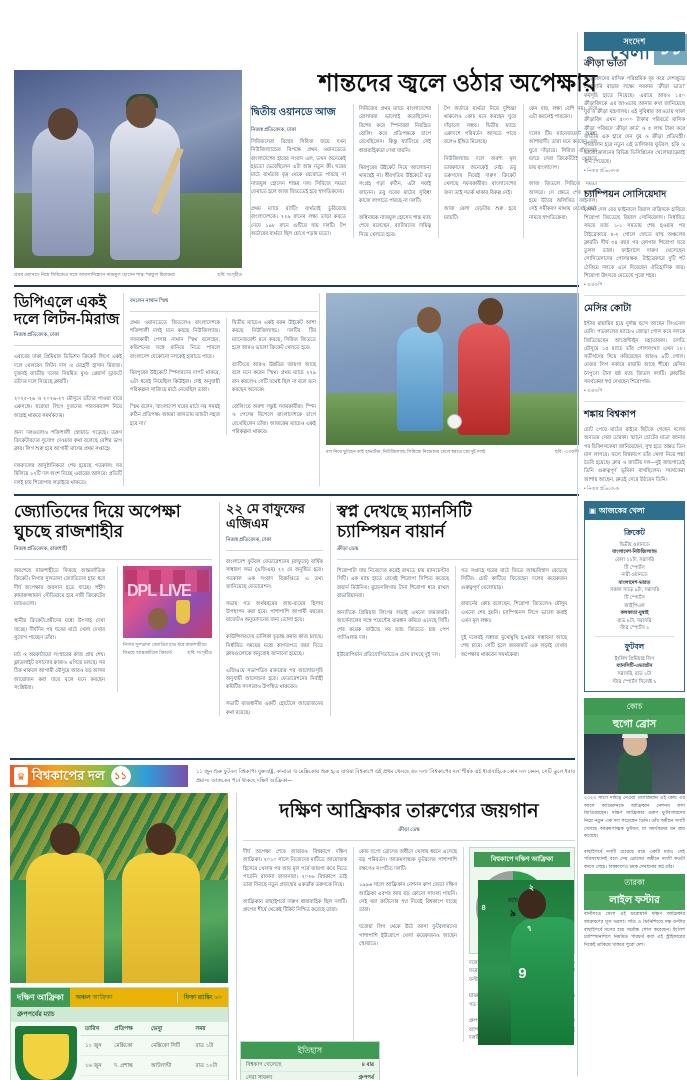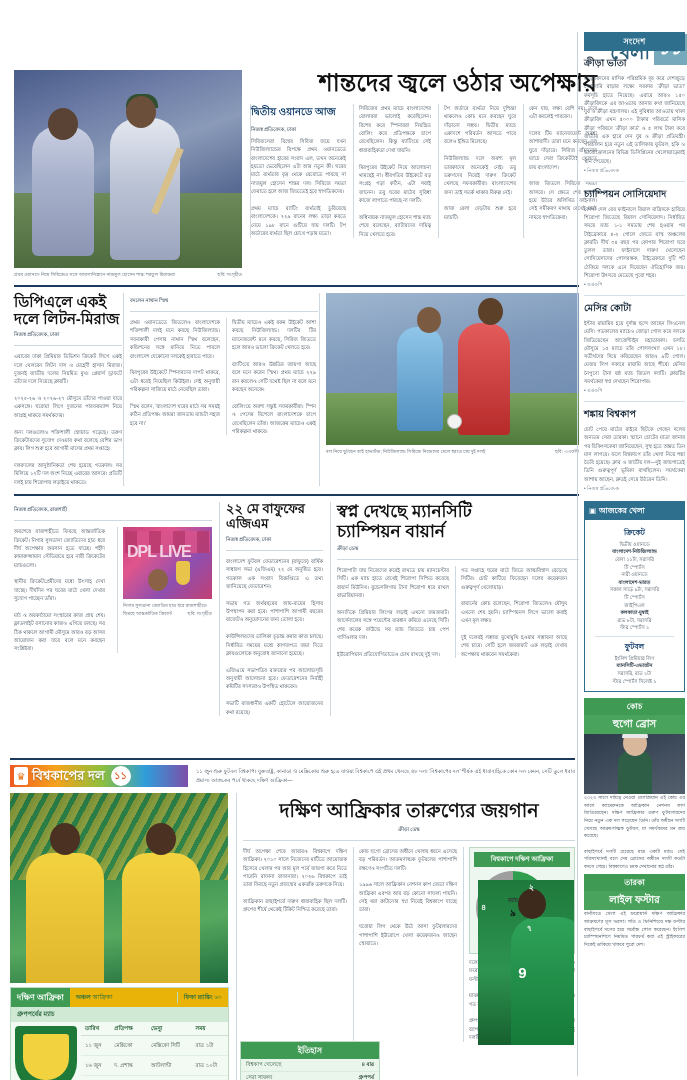--- a/index.html
+++ b/index.html
@@ -184,21 +184,21 @@
   .fx-top .cty { background:#3f9a53; color:#fff; font-size:8px; font-weight:bold; padding:3px 6px; }
   .fx-top .reg { font-size:6px; color:#2d6f3d; padding:0 6px; flex:1; }
   .fx-top .rank { font-size:6px; color:#2d6f3d; padding-right:6px; border-left:1px solid #bcd9c3; padding-left:6px;}
   .fx-sub { background:#cfe9d4; color:#1f5c31; font-size:6.5px; font-weight:bold; padding:2px 6px; }
   .fx-tbl { width:100%; border-collapse:collapse; }
   .fx-tbl th { font-size:5.6px; color:#1f5c31; text-align:left; padding:2px 4px; border-bottom:1px solid #cfe0d3; }
   .fx-tbl td { font-size:5.4px; color:#3a4a40; padding:1.5px 4px; border-bottom:1px solid #e0efe3; }
   .crest { width:62px;height:66px;background:#1f7a3a;border-radius:4px 4px 30px 30px;position:relative;}
   .crest .in { position:absolute;left:8px;top:8px;right:8px;bottom:12px;background:#f3d23f;border-radius:3px 3px 22px 22px;}
 
-  .green-head { background:#3f9a53; color:#fff; font-size:8px; font-weight:bold; text-align:center; padding:2px 12px; }
+  .green-head { background:#3f9a53; color:#fff; font-size:8px; font-weight:normal; text-align:center; padding:2px 12px; }
   .coach-photo { width:100%;height:60px;background:linear-gradient(160deg,#2c3a4a,#55606e); position:relative; overflow:hidden;}
   .coach-photo .f { position:absolute; left:50%; transform:translateX(-50%); bottom:0; width:34px;height:44px;border-radius:14px 14px 0 0;background:#2e5f46;}
   .coach-photo .h { position:absolute; left:50%; transform:translateX(-50%); bottom:38px; width:24px;height:26px;border-radius:50%;background:#d8b79b;}
   .coach-photo .hair { position:absolute; left:50%; transform:translateX(-50%); bottom:56px; width:26px;height:12px;border-radius:13px 13px 0 0;background:#e8e8e8;}
 
   .hist-box { background:#eaf6ec; border:1px solid #bcd9c3; margin-top:4px; }
   .hist-row { display:flex; justify-content:space-between; font-size:5.4px; color:#2b4a35; padding:2px 5px; border-bottom:1px solid #d8ebdc;}
 </style>
 </head>
 <body>
@@ -318,20 +318,22 @@
           </div>
         </div>
       </div>
     </div>
 
     <div class="hr-dark" style="margin-top:8px"></div>
 
     <div style="display:flex;gap:7px;">
 
       <div style="width:198px;">
+        <div class="hl-3" style="white-space:pre-line">জ্যোতিদের দিয়ে অপেক্ষা
+ঘুচছে রাজশাহীর</div>
         <div class="byline" style="margin-top:4px">নিজস্ব প্রতিবেদক, রাজশাহী</div>
         <div class="hr-thin"></div>
         <div style="display:flex;gap:12px">
           <div style="width:92px">
               <div class="body-txt" style="white-space:pre-line">অবশেষে রাজশাহীতে ফিরছে আন্তর্জাতিক ক্রিকেট। নিগার সুলতানা জ্যোতিদের হাত ধরে দীর্ঘ অপেক্ষার অবসান হতে যাচ্ছে। শহীদ কামারুজ্জামান স্টেডিয়ামে হবে নারী ক্রিকেটের ম্যাচগুলো।
 
 স্থানীয় ক্রিকেটপ্রেমীদের মধ্যে উৎসাহ দেখা যাচ্ছে। দীর্ঘদিন পর ঘরের মাঠে খেলা দেখার সুযোগ পাচ্ছেন তাঁরা।
 
 মাঠ ও অবকাঠামো সংস্কারের কাজ প্রায় শেষ। ফ্লাডলাইট বসানোর কাজও এগিয়ে চলছে। সব ঠিক থাকলে আগামী মৌসুমে আরও বড় আসর আয়োজন করা যাবে বলে মনে করছেন সংশ্লিষ্টরা।</div>
             </div>

